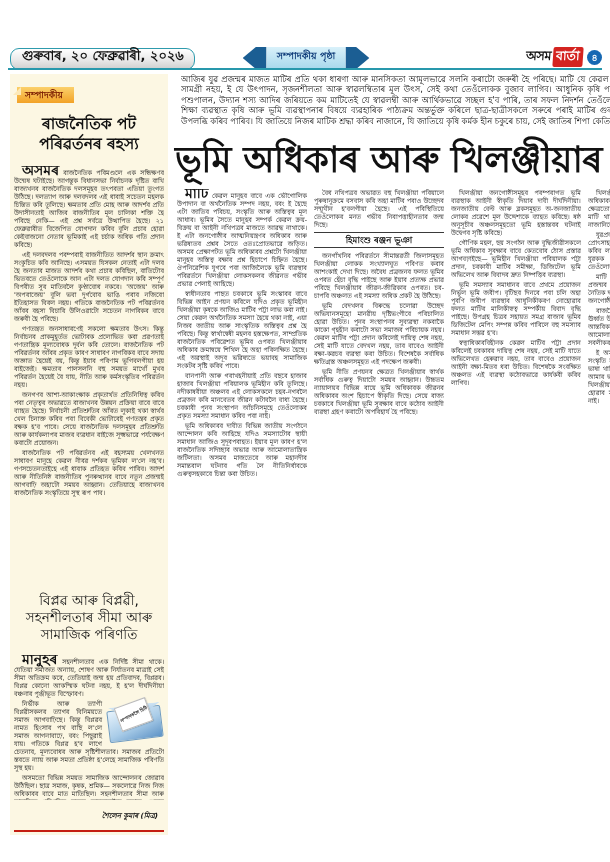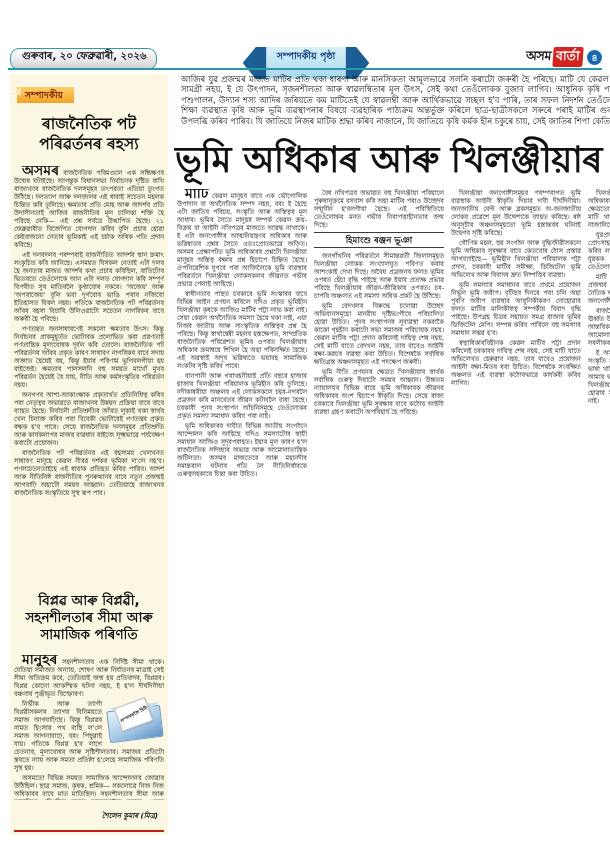--- a/index.html
+++ b/index.html
@@ -2,23 +2,23 @@
 <html><head>
 <meta charset="utf-8">
 <style>
   html,body{margin:0;padding:0;background:#e8e8e8;}
   .page{position:relative;width:610px;height:862px;background:#ffffff;margin:0 auto;
         font-family:"DejaVu Sans",sans-serif;color:#111;overflow:hidden;}
   
   .header{position:absolute;top:46px;left:10px;right:8px;height:20px;}
   .date-pill{position:absolute;left:0;top:2px;height:22px;min-width:138px;
     border:1.4px solid #2E9BAD;border-radius:9px;background:linear-gradient(180deg,#ffffff 0%,#e9e9e9 55%,#cfcfcf 100%);
-    font-weight:bold;font-size:10px;line-height:13px;padding:0 10px 0 11px;box-sizing:border-box;}
+    font-weight:bold;font-size:13px;line-height:13px;padding:0 10px 0 11px;box-sizing:border-box;}
   .section-banner{position:absolute;left:50%;top:1px;transform:translateX(-50%);
-    display:flex;align-items:stretch;height:32px;}
+    display:flex;align-items:stretch;height:22px;}
   .wing{width:24px;background:#1B5E93;}
   .wing.left{clip-path:polygon(100% 0,100% 100%,55% 100%,0 50%,55% 0);}
   .wing.right{clip-path:polygon(0 0,45% 0,100% 50%,45% 100%,0 100%);}
   .banner-mid{background:linear-gradient(180deg,#D9F1FA,#A8D8EC);color:#0D3A78;font-weight:bold;
     font-size:9.5px;line-height:17px;padding:0 10px;white-space:nowrap;}
   .masthead{position:absolute;right:0;top:1px;display:flex;align-items:center;gap:2px;}
   .mast-black{font-weight:900;font-size:12.5px;transform:skewX(-4deg);letter-spacing:-0.3px;}
   .mast-red{font-weight:900;font-size:12.5px;color:#fff;background:#D42420;border-radius:2px;
     padding:0 3px;transform:skewX(-4deg);}
   .page-circle{width:15px;height:15px;border-radius:50%;background:#1668B3;color:#fff;
@@ -29,21 +29,21 @@
   
   .editorial{width:158px;min-width:158px;background:#FCF7E3;padding:12px 4px 3px;
     box-sizing:border-box;display:flex;flex-direction:column;gap:8px;}
   .ed-label{align-self:flex-start;position:relative;margin:1px 0 3px 3px;
     background:linear-gradient(180deg,#FBD06B,#F2A227);color:#7A1B00;font-weight:bold;
     font-size:9px;line-height:14px;padding:1px 11px 1px 8px;}
   .ed-label::before{content:"";position:absolute;left:-4px;top:0;border-style:solid;
     border-width:0 0 8px 8px;border-color:transparent transparent #FDE9B8 transparent;}
   .ed-title1{font-size:15.5px;line-height:19.5px;text-align:center;margin:1px 0 4px;font-weight:bold;}
   .ed-body{height:448px;overflow:hidden;font-size:6.4px;line-height:8px;text-align:justify;}
-  .ed-title2{font-size:13.5px;line-height:17px;text-align:center;margin:6px 2px 4px;font-weight:bold;}
+  .ed-title2{font-size:13.5px;line-height:17px;text-align:center;margin:6px 2px 4px;font-weight:normal;}
   .ed-body2{height:158px;overflow:hidden;font-size:6.4px;line-height:8px;text-align:justify;}
   .signature{text-align:right;font-size:7px;font-weight:bold;font-style:italic;padding:2px 6px 0 0;}
   .red-rule{height:2.2px;background:#C41E12;margin-top:auto;}
   
   .main{flex:1;position:relative;display:flex;flex-direction:column;}
   .standfirst{font-size:8.3px;line-height:10.4px;text-align:justify;margin:0 4px 0 6px;
     height:62px;overflow:hidden;}
   .headline{font-size:36px;line-height:44px;text-align:center;font-weight:bold;margin:2px 0 7px;
     letter-spacing:-0.5px;white-space:nowrap;}
   .cols{display:flex;gap:7px;height:640px;overflow:hidden;margin:0 2px;}

